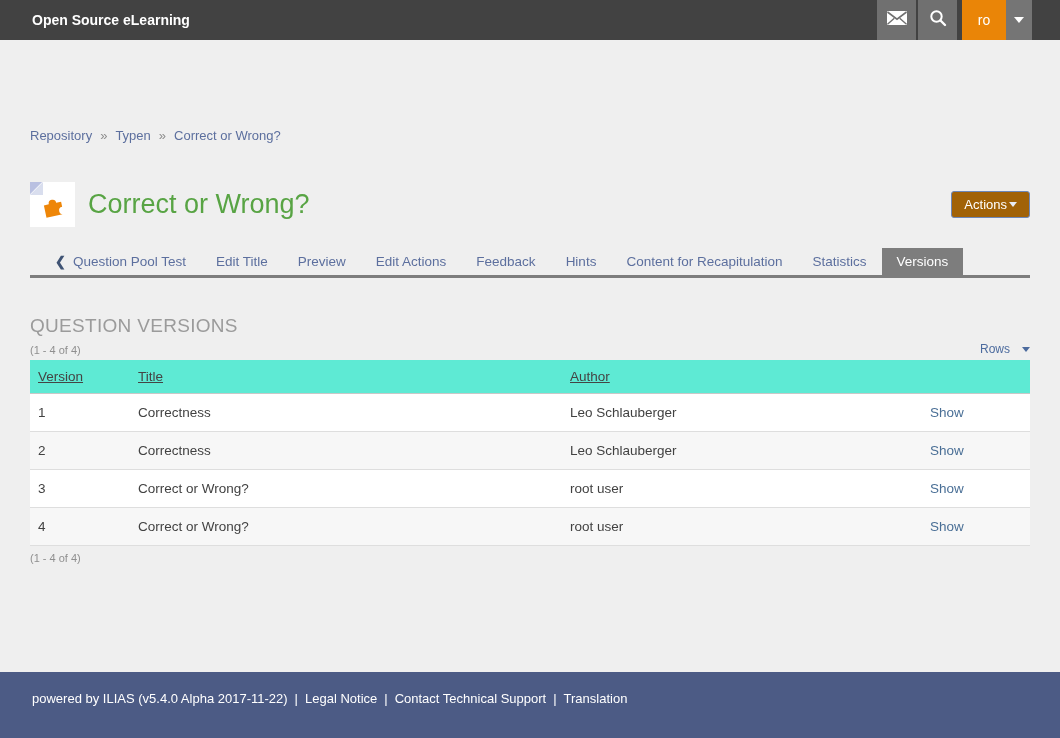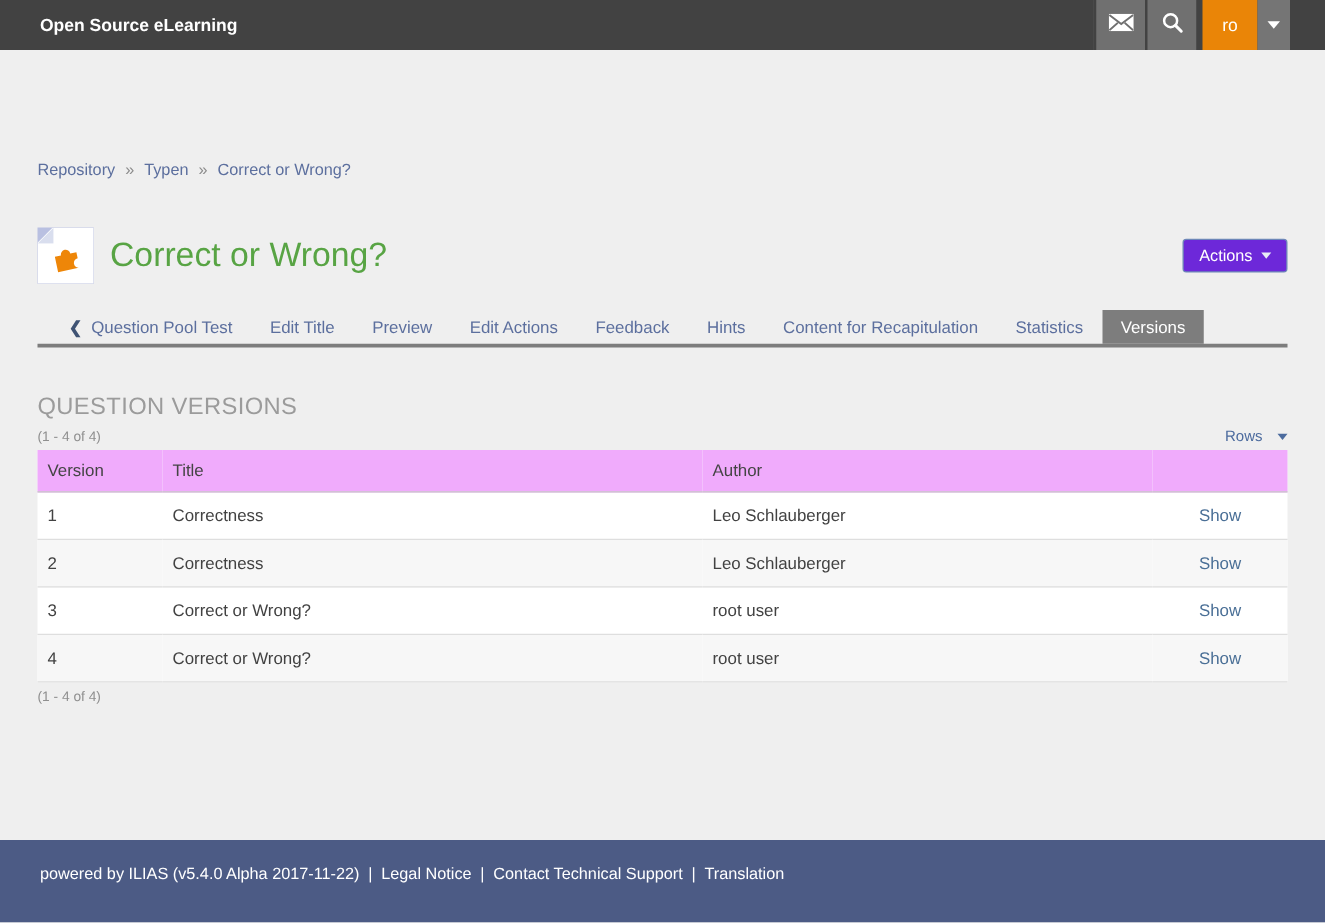--- a/index.html
+++ b/index.html
@@ -60,23 +60,23 @@
   .obj-icon .fold {
     position:absolute; left:0; top:0; width:13px; height:13px;
     background:#d9deee; clip-path:polygon(100% 0, 0 100%, 100% 100%);
   }
   .obj-icon svg { position:relative; z-index:2; }
   .page-title {
     font-size:27px; font-weight:normal; color:#58a444; margin-left:13px;
     flex:1 1 auto;
   }
   .actions-btn {
-    background:#6d28d9; color:#ffffff; font-size:13px; border:1px solid #6d87b8;
+    background:#a16207; color:#ffffff; font-size:13px; border:1px solid #6d87b8;
     border-radius:3px; padding:5px 12px; cursor:pointer; white-space:nowrap;
-    display:flex; align-items:center; gap:7px;
+    display:flex; align-items:center; gap:2px;
   }
   .actions-btn .caret-down { border-top-color:#e8ecf5; border-left-width:4px; border-right-width:4px; border-top-width:5px; }
 
   
   .tabbar {
     margin-top:21px; border-bottom:3px solid #7d7d7d;
     display:flex; align-items:flex-end; padding-left:10px;
   }
   .tab {
     font-size:13.5px; color:#5c6f9e; text-decoration:none;
@@ -98,29 +98,29 @@
     font-size:12px; color:#4c6b9e; text-decoration:none; cursor:pointer;
     display:flex; align-items:center; gap:12px;
   }
   .rows-dd .caret-down { border-top-color:#4c6b9e; border-left-width:4px; border-right-width:4px; border-top-width:5px; }
 
   table.versions {
     width:100%; border-collapse:collapse; background:#ffffff;
     margin-top:4px; font-size:13.5px; color:#424242;
   }
   table.versions thead th {
-    text-align:left; font-weight:normal; color:#444444; background:#f0abfc;
-    padding:9px 8px; border-bottom:1px solid #c8c8c8; font-size:13.5px;
+    text-align:left; font-weight:normal; color:#444444; background:#5eead4;
+    padding:9px 8px; border-bottom:1px solid #c8c8c8; font-size:13.5px;text-decoration:underline;
   }
   table.versions thead th:nth-child(1) { width:100px; }
   table.versions thead th:nth-child(2) { width:432px; }
   table.versions thead th:nth-child(3) { width:360px; }
   table.versions tbody td { padding:11px 8px; border-bottom:1px solid #dedede; }
   table.versions tbody tr:nth-child(even) { background:#f7f7f7; }
-  table.versions td.action-cell { text-align:center; }
+  table.versions td.action-cell { text-align:left; }
   table.versions td.action-cell a { color:#4a6f96; text-decoration:none; cursor:pointer; }
   .range-bottom { margin-top:6px; font-size:11px; color:#8f8f8f; }
 
   
   .footer {
     flex:0 0 66px; height:66px; background:#4c5b85; color:#ffffff;
     font-size:13px; padding:19px 32px;
   }
   .footer a { color:#ffffff; text-decoration:none; cursor:pointer; }
   .footer .fsep { margin:0 7px; }

